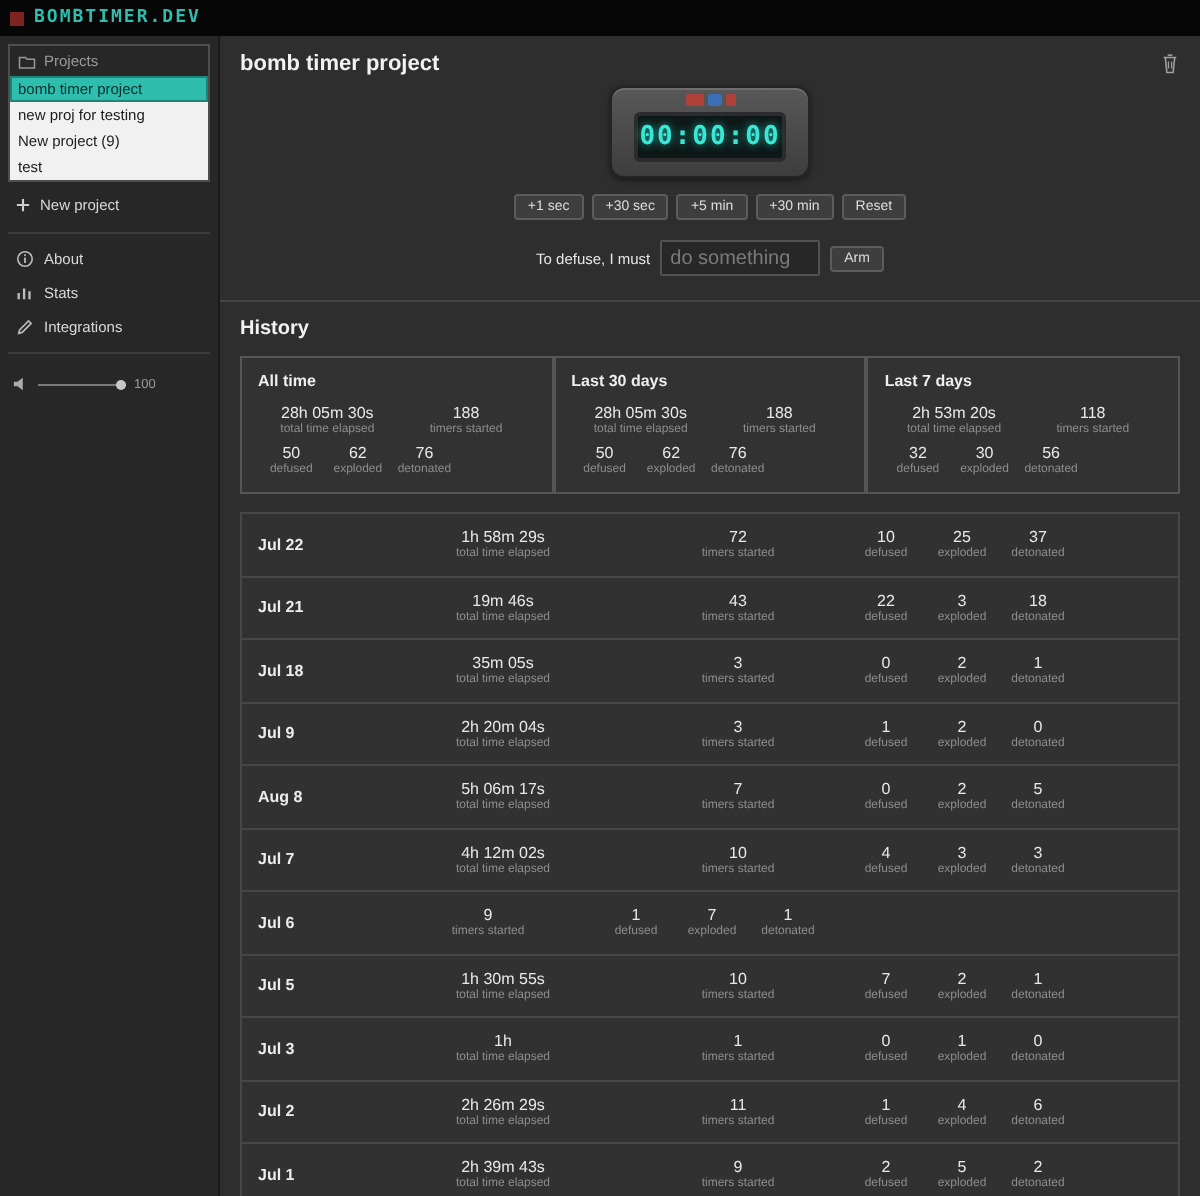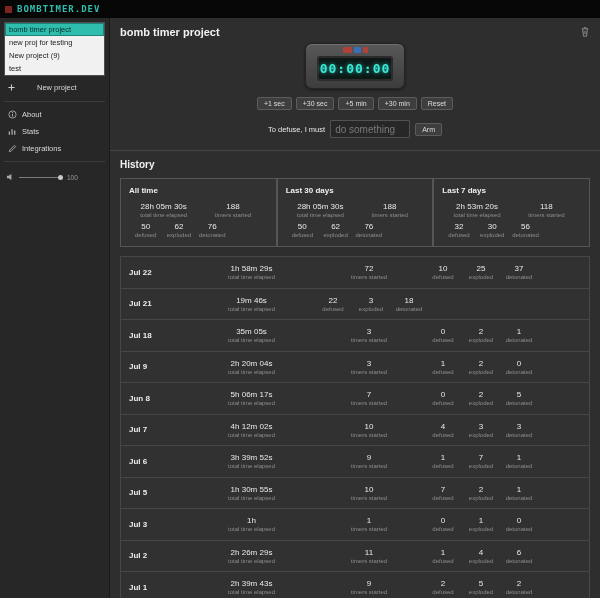--- a/index.html
+++ b/index.html
@@ -14,21 +14,21 @@
 
   .content { flex:1; display:flex; min-height:0; }
 
   
   .sidebar { width:110px; flex:0 0 110px; background:#272727; border-right:1px solid #1a1a1a; padding:4px; }
   .projects-box { border:1px solid #4e4e4e; }
   .projects-header { display:flex; align-items:center; gap:4px; padding:3px 4px; color:#9b9b9b; font-size:7.5px; }
   .project-list { background:#f1f1f1; }
   .project-item { font-size:7.5px; color:#1c1c1c; padding:2px 4px; line-height:9px; cursor:pointer; }
   .project-item.selected { background:var(--color-accent,#2fbdae); box-shadow:inset 0 0 0 1px #1e8478; color:#06302b; }
-  .new-project { display:flex; align-items:center; gap:22px; padding:7px 4px 5px; color:#d8d8d8; font-size:7.5px; cursor:pointer; }
+  .new-project { display:flex; align-items:center; gap:5px; padding:7px 4px 5px; color:#d8d8d8; font-size:7.5px; cursor:pointer; }
   .sidebar-divider { border-top:1px solid #3c3c3c; margin:4px 0; }
   .nav-item { display:flex; align-items:center; gap:5px; padding:4px; color:#d8d8d8; font-size:7.5px; cursor:pointer; }
   .volume-row { display:flex; align-items:center; gap:4px; padding:7px 2px 0; color:#9a9a9a; }
   .slider { position:relative; width:44px; height:6px; flex:0 0 44px; cursor:pointer; }
   .slider-track { position:absolute; top:2.5px; left:0; right:0; height:1px; background:#7a7a7a; }
   .slider-thumb { position:absolute; right:0; top:0.5px; width:5px; height:5px; border-radius:50%; background:#c8c8c8; }
   .volume-value { font-size:6.5px; color:#9a9a9a; }
 
   
   .main { flex:1; background:#2e2e2e; padding:8px 10px; overflow:hidden; }
@@ -88,20 +88,26 @@
 
   <header class="topbar">
     <span class="logo-accent"></span>
     <span class="logo">BOMBTIMER.DEV</span>
   </header>
 
   <div class="content">
 
     <aside class="sidebar">
       <div class="projects-box">
+        <div class="projects-header">
+          <svg width="9" height="8" viewBox="0 0 12 10">
+            <path d="M1 2h4l1 1.2h5V9H1z" fill="none" stroke="#999999" stroke-width="1"></path>
+          </svg>
+          <span>Projects</span>
+        </div>
         <div class="project-list" id="project-list">
   <div class="project-item selected">
     <span>bomb timer project</span>
   </div>
 
   <div class="project-item">
     <span>new proj for testing</span>
   </div>
 
   <div class="project-item">
@@ -315,20 +321,24 @@
       <div class="stat-cap">detonated</div>
     </div>
   </div>
 
   <div class="history-row">
     <div class="row-date">Jul 21</div>
     <div class="stat row-time">
       <div class="stat-val">19m 46s</div>
       <div class="stat-cap">total time elapsed</div>
     </div>
+    <div class="stat row-timers">
+      <div class="stat-val">43</div>
+      <div class="stat-cap">timers started</div>
+    </div>
     <div class="stat row-small">
       <div class="stat-val">22</div>
       <div class="stat-cap">defused</div>
     </div>
     <div class="stat row-small">
       <div class="stat-val">3</div>
       <div class="stat-cap">exploded</div>
     </div>
     <div class="stat row-small">
       <div class="stat-val">18</div>
@@ -378,21 +388,21 @@
       <div class="stat-val">2</div>
       <div class="stat-cap">exploded</div>
     </div>
     <div class="stat row-small">
       <div class="stat-val">0</div>
       <div class="stat-cap">detonated</div>
     </div>
   </div>
 
   <div class="history-row">
-    <div class="row-date">Jun 8</div>
+    <div class="row-date">Aug 8</div>
     <div class="stat row-time">
       <div class="stat-val">5h 06m 17s</div>
       <div class="stat-cap">total time elapsed</div>
     </div>
     <div class="stat row-timers">
       <div class="stat-val">7</div>
       <div class="stat-cap">timers started</div>
     </div>
     <div class="stat row-small">
       <div class="stat-val">0</div>
@@ -427,24 +437,20 @@
       <div class="stat-cap">exploded</div>
     </div>
     <div class="stat row-small">
       <div class="stat-val">3</div>
       <div class="stat-cap">detonated</div>
     </div>
   </div>
 
   <div class="history-row">
     <div class="row-date">Jul 6</div>
-    <div class="stat row-time">
-      <div class="stat-val">3h 39m 52s</div>
-      <div class="stat-cap">total time elapsed</div>
-    </div>
     <div class="stat row-timers">
       <div class="stat-val">9</div>
       <div class="stat-cap">timers started</div>
     </div>
     <div class="stat row-small">
       <div class="stat-val">1</div>
       <div class="stat-cap">defused</div>
     </div>
     <div class="stat row-small">
       <div class="stat-val">7</div>

